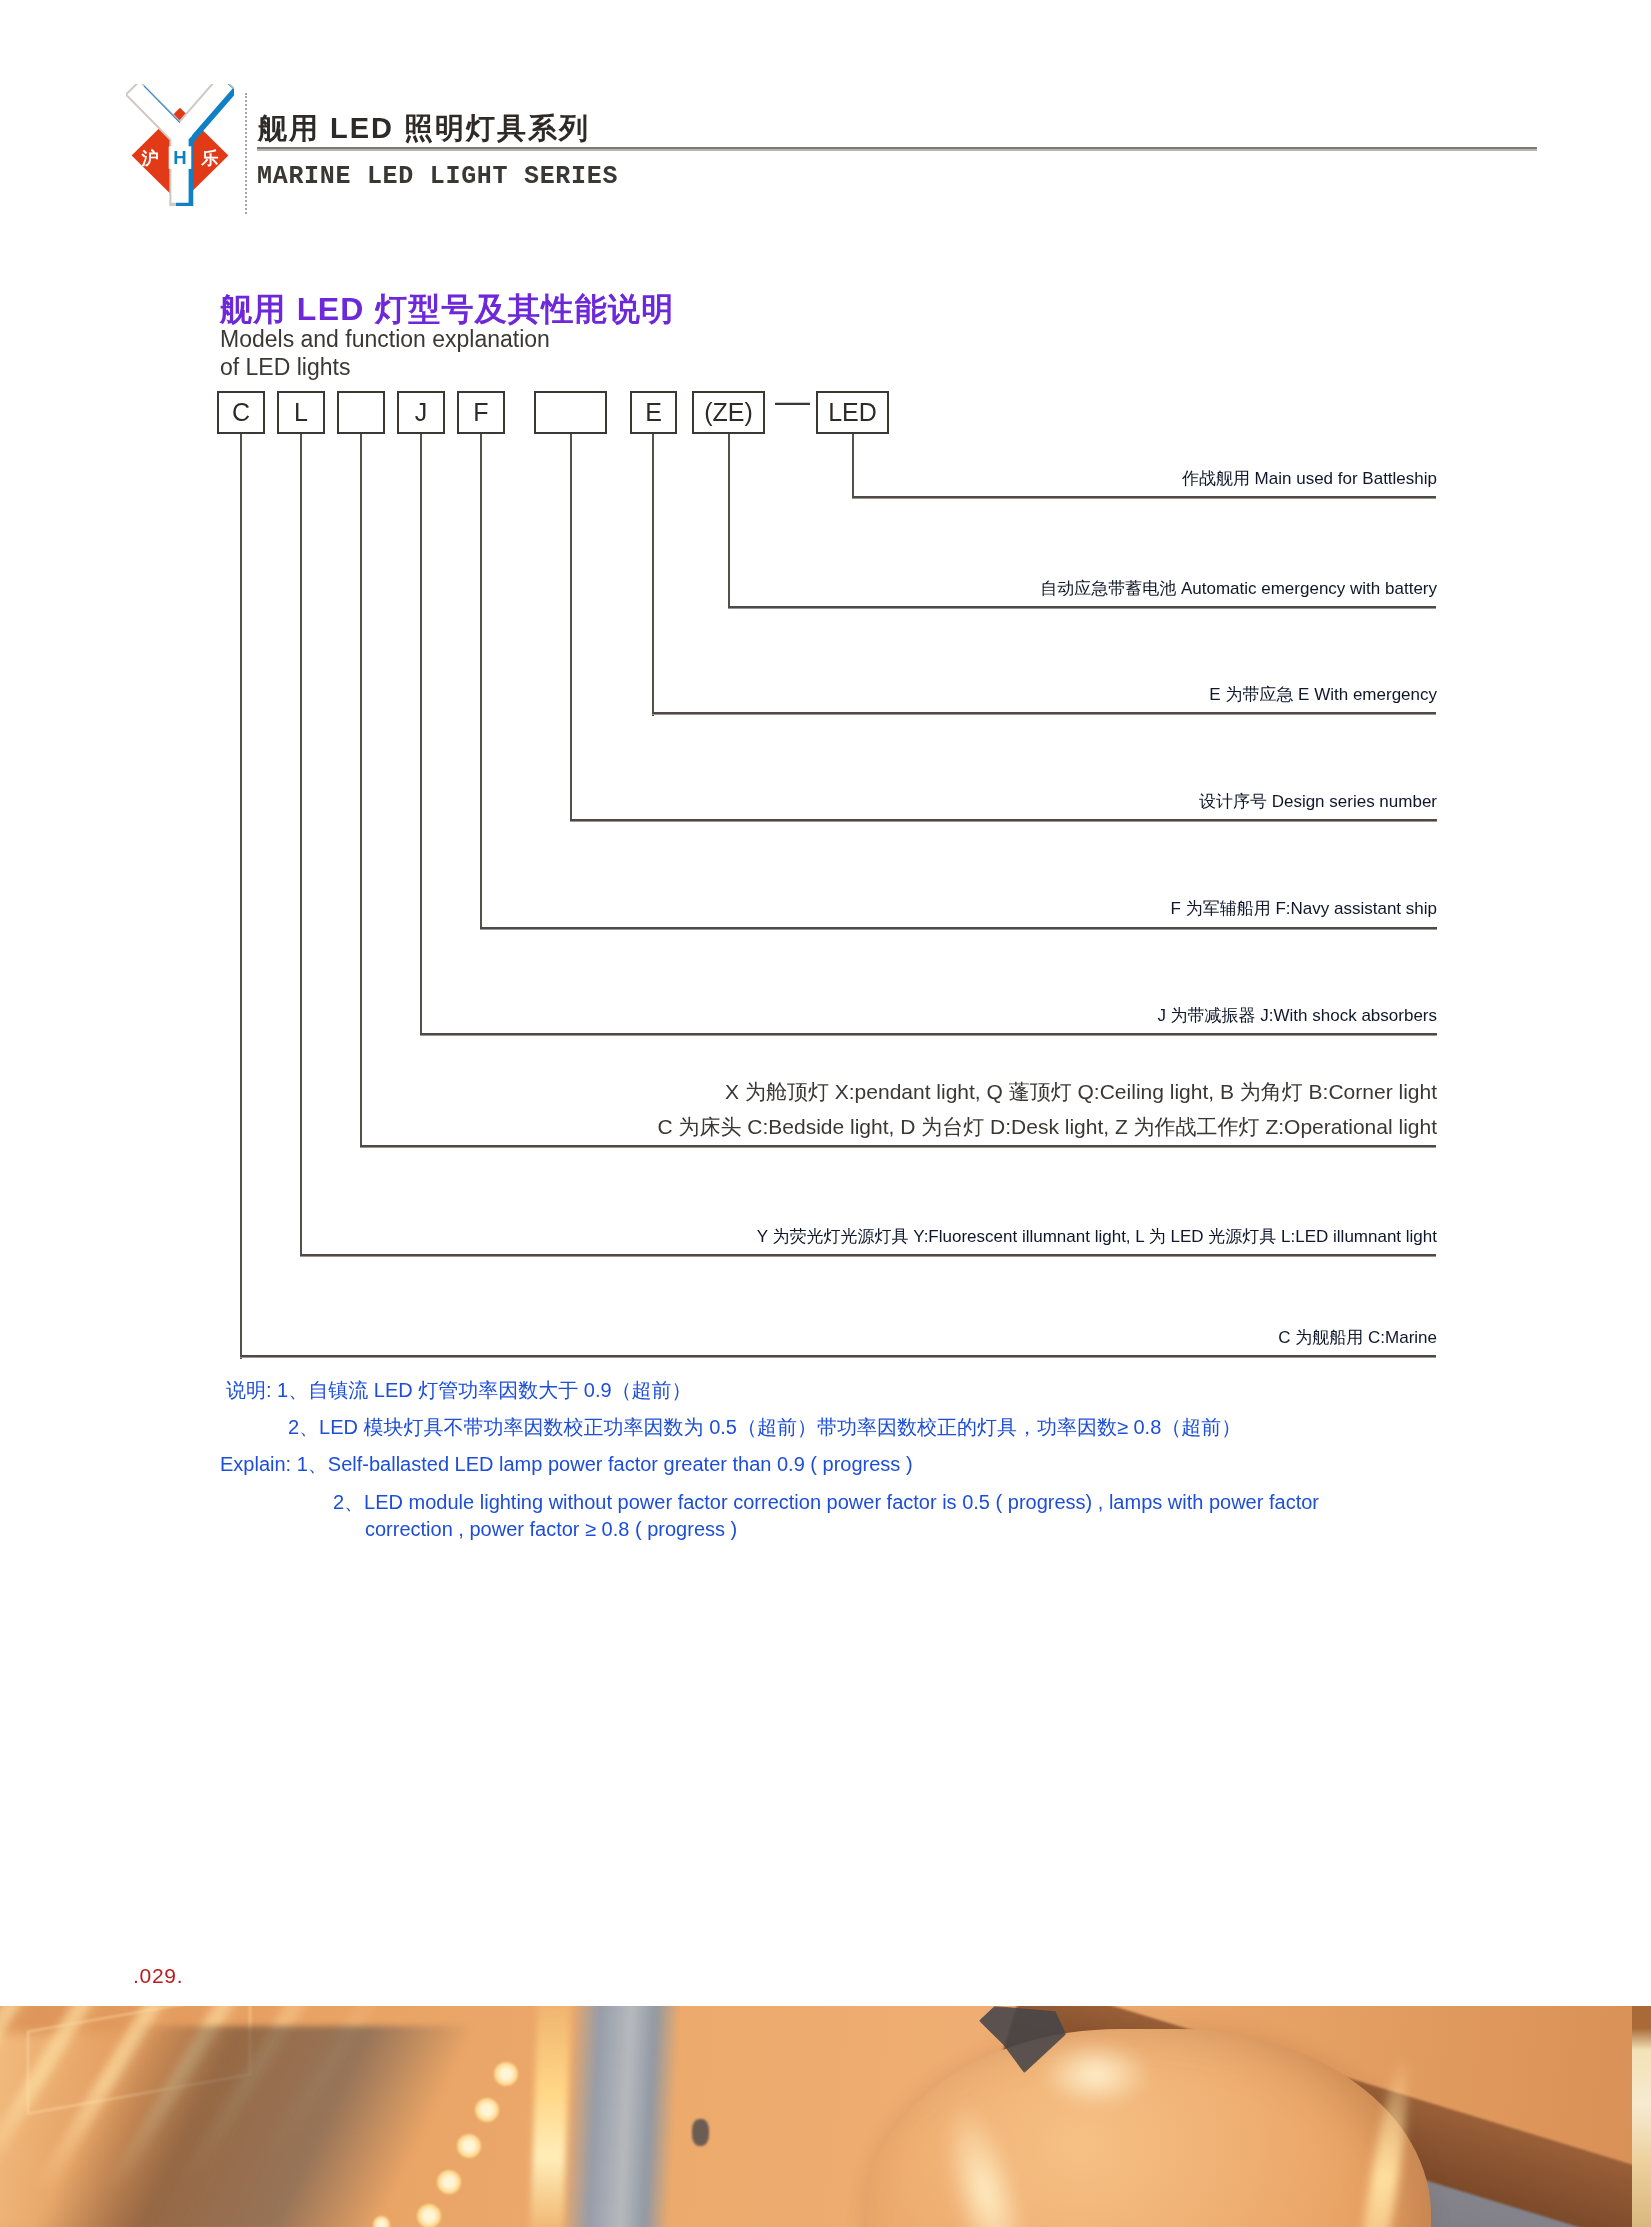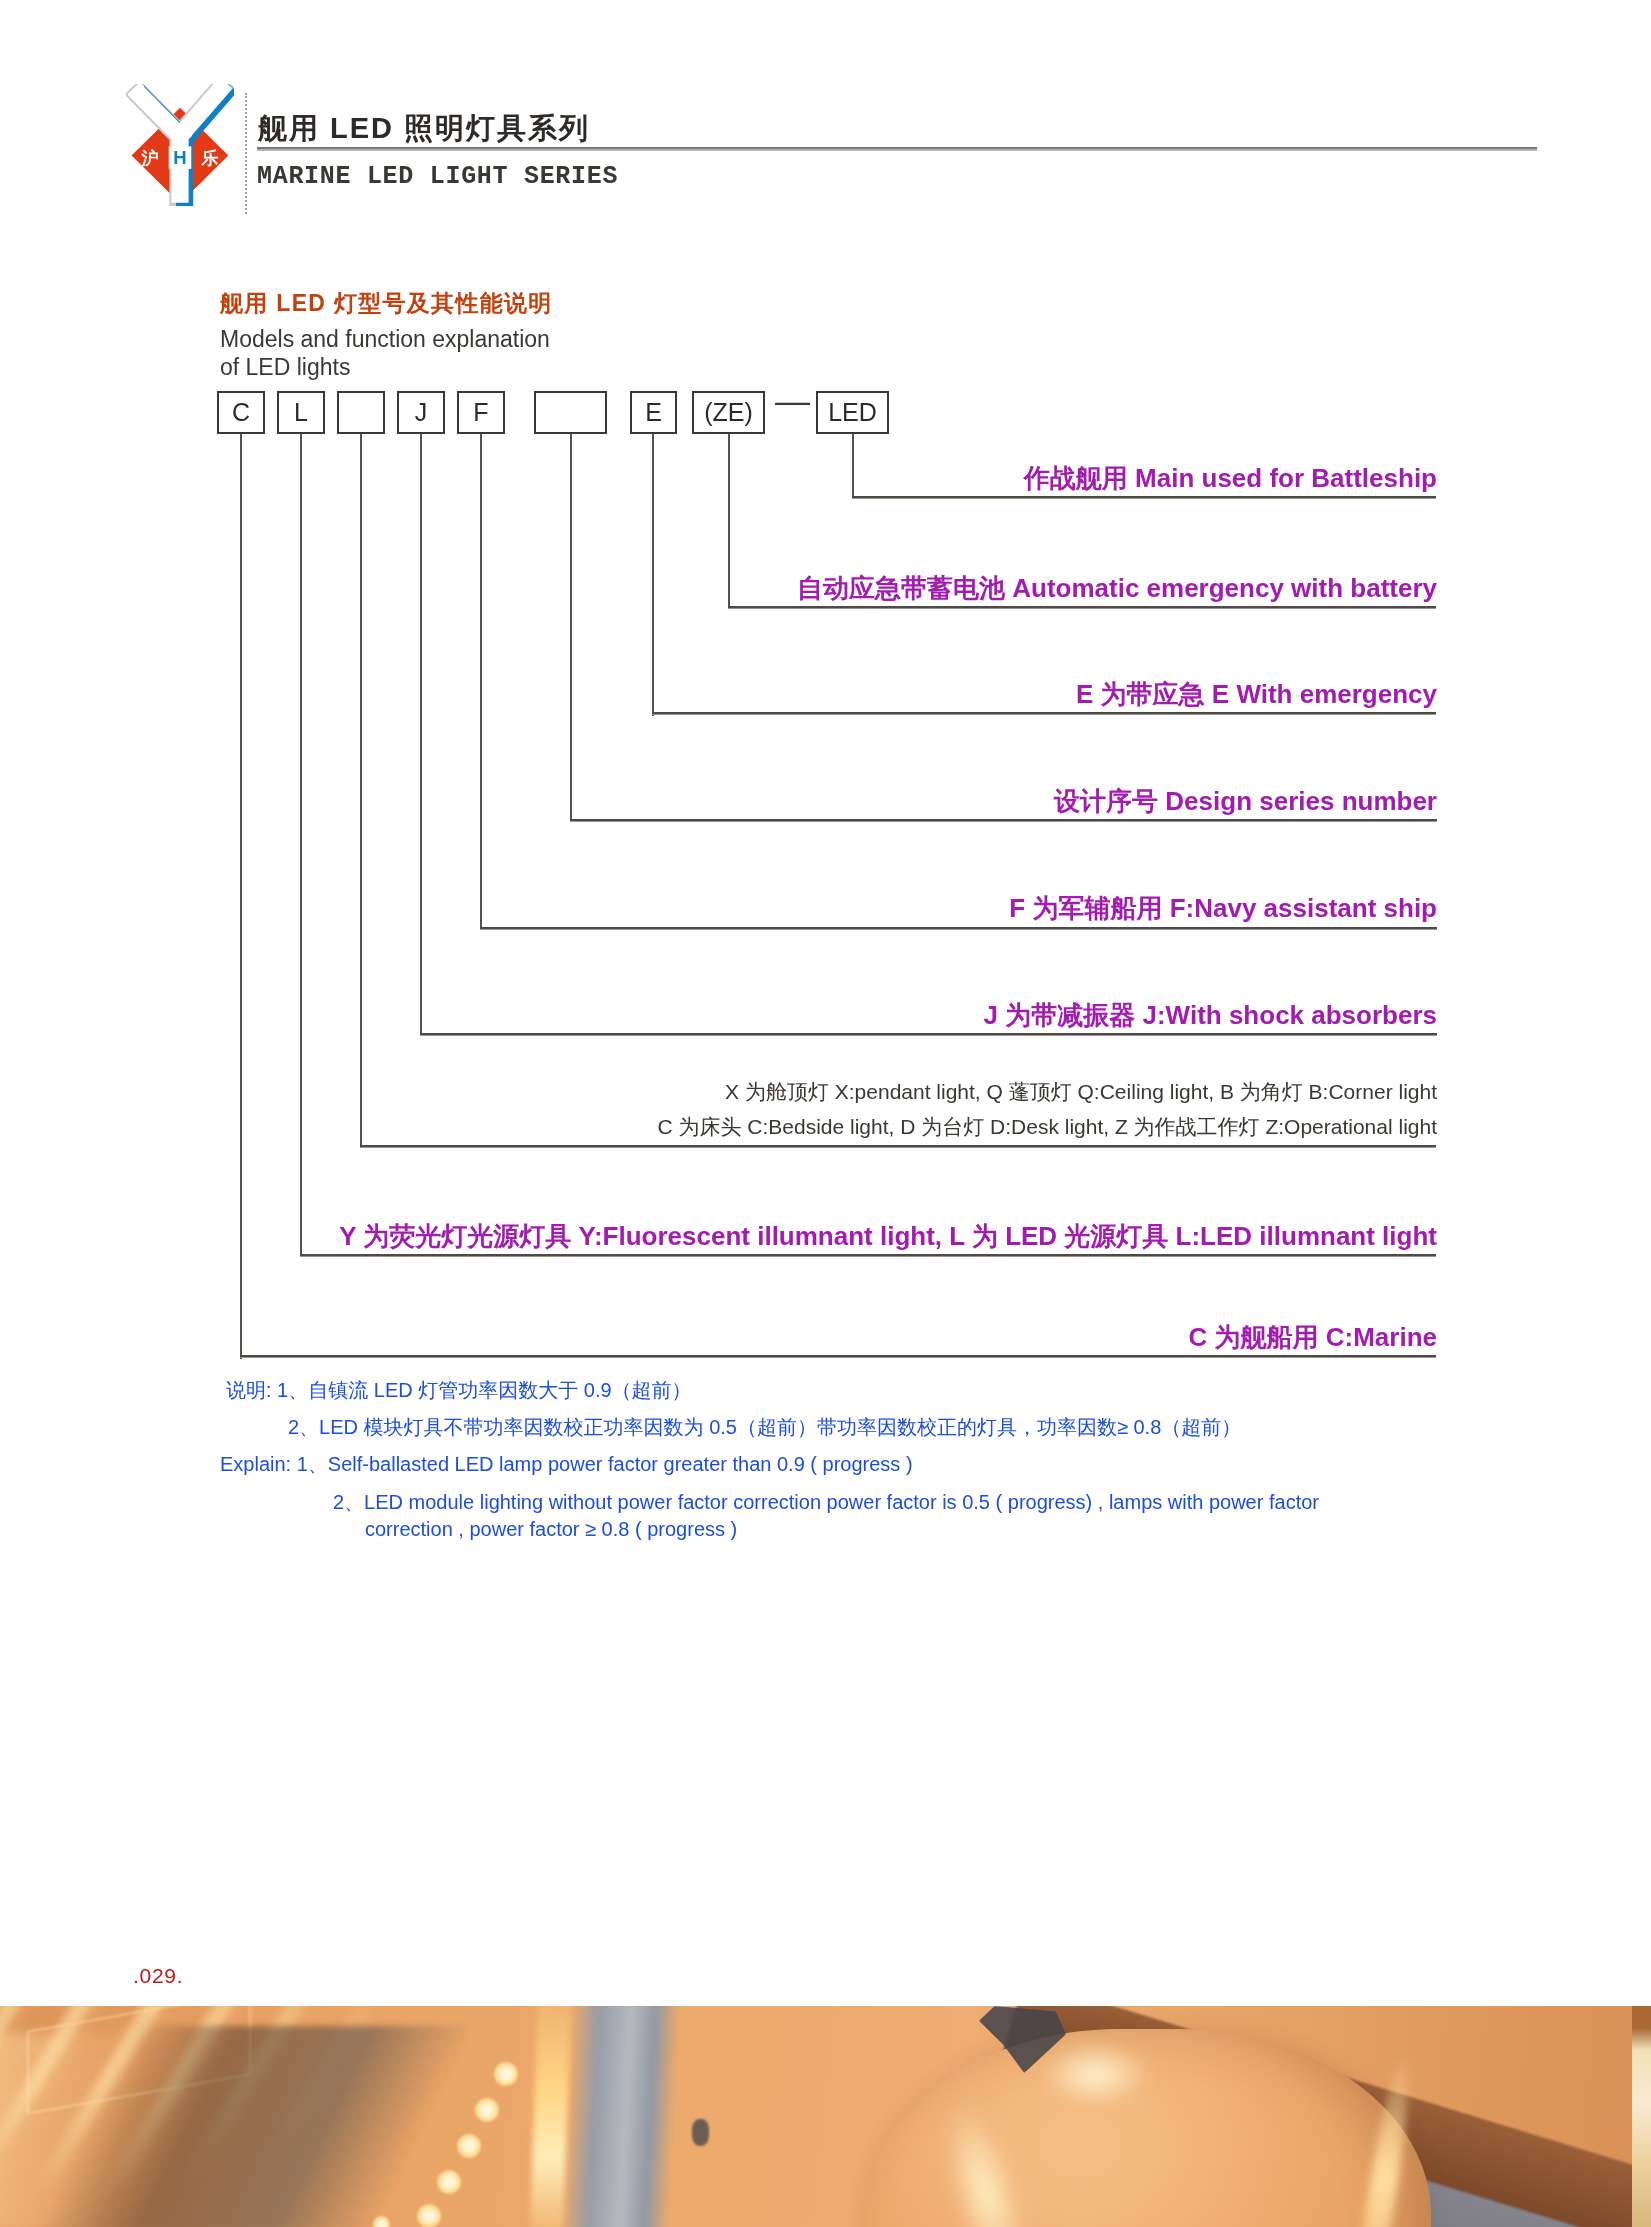--- a/index.html
+++ b/index.html
@@ -11,37 +11,37 @@
   .dotted-div{position:absolute;left:245px;top:93px;height:121px;width:0;
               border-left:2px dotted #a7a5a2;}
   .hdr-cn{position:absolute;left:258px;top:109px;font-size:29px;font-weight:600;
           letter-spacing:2px;color:#2e2a27;white-space:nowrap;}
   .hdr-rule{position:absolute;left:257px;top:147px;width:1280px;height:4px;
             background:linear-gradient(to bottom,#7d7874 0 55%,#b9b5b1 55% 100%);}
   .hdr-en{position:absolute;left:257px;top:162px;font-family:"Liberation Mono",monospace;
           font-size:25px;font-weight:700;letter-spacing:0.7px;color:#3b3733;white-space:nowrap;}
 
   
-  .sec-cn{position:absolute;left:220px;top:288px;font-size:23px;font-weight:600;
-          letter-spacing:1.3px;color:#c2410c;white-space:nowrap;}
+  .sec-cn{position:absolute;left:220px;top:288px;font-size:32px;font-weight:600;
+          letter-spacing:1.3px;color:#6d28d9;white-space:nowrap;}
   .sec-en{position:absolute;left:220px;font-size:23px;color:#3b3733;white-space:nowrap;}
 
   
   .mbox{position:absolute;top:391px;height:43px;border:2px solid #3b3733;box-sizing:border-box;
         display:flex;align-items:center;justify-content:center;font-size:25px;color:#2e2a27;
         background:#ffffff;}
   .mdash{position:absolute;left:766px;top:381px;width:53px;font-size:35px;color:#3b3733;
          text-align:center;}
 
   
   .vline{position:absolute;width:2px;background:#54504b;}
   .hrule{position:absolute;height:3.3px;
          background:linear-gradient(to bottom,#4f4a45 0 55%,#9b958f 55% 100%);}
-  .ldr-text{position:absolute;left:240px;right:215px;text-align:right;font-size:26px;
-            line-height:27px;color:#a21caf;white-space:nowrap;font-weight:bold;}
+  .ldr-text{position:absolute;left:240px;right:215px;text-align:right;font-size:17px;
+            line-height:27px;color:#0f172a;white-space:nowrap;}
   .ldr-text2{position:absolute;left:240px;right:215px;text-align:right;font-size:21px;
              line-height:35px;color:#3b3733;white-space:nowrap;}
   .ldr-text2 span{display:block;}
 
   
   .note{position:absolute;font-size:20px;color:#1d4ed8;white-space:nowrap;}
 
   .pagenum{position:absolute;left:133px;top:1964px;font-size:21px;color:#b91c1c;
            letter-spacing:0.7px;}
 

